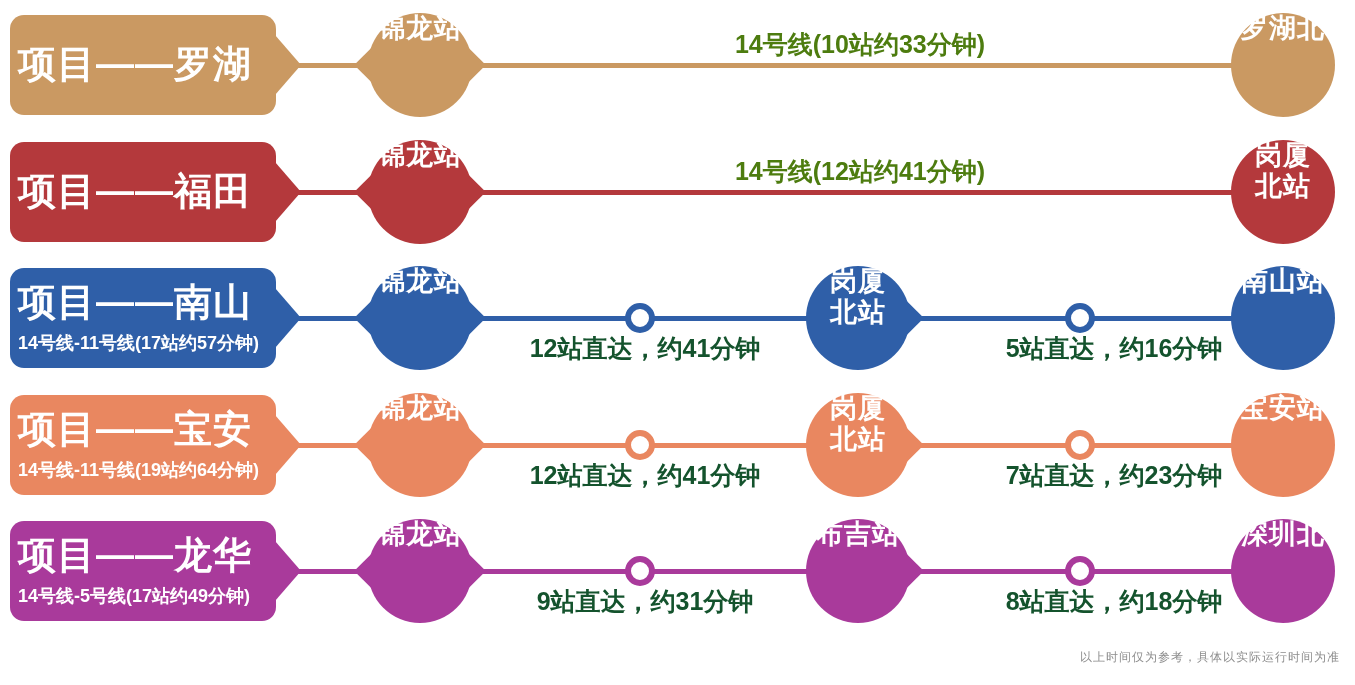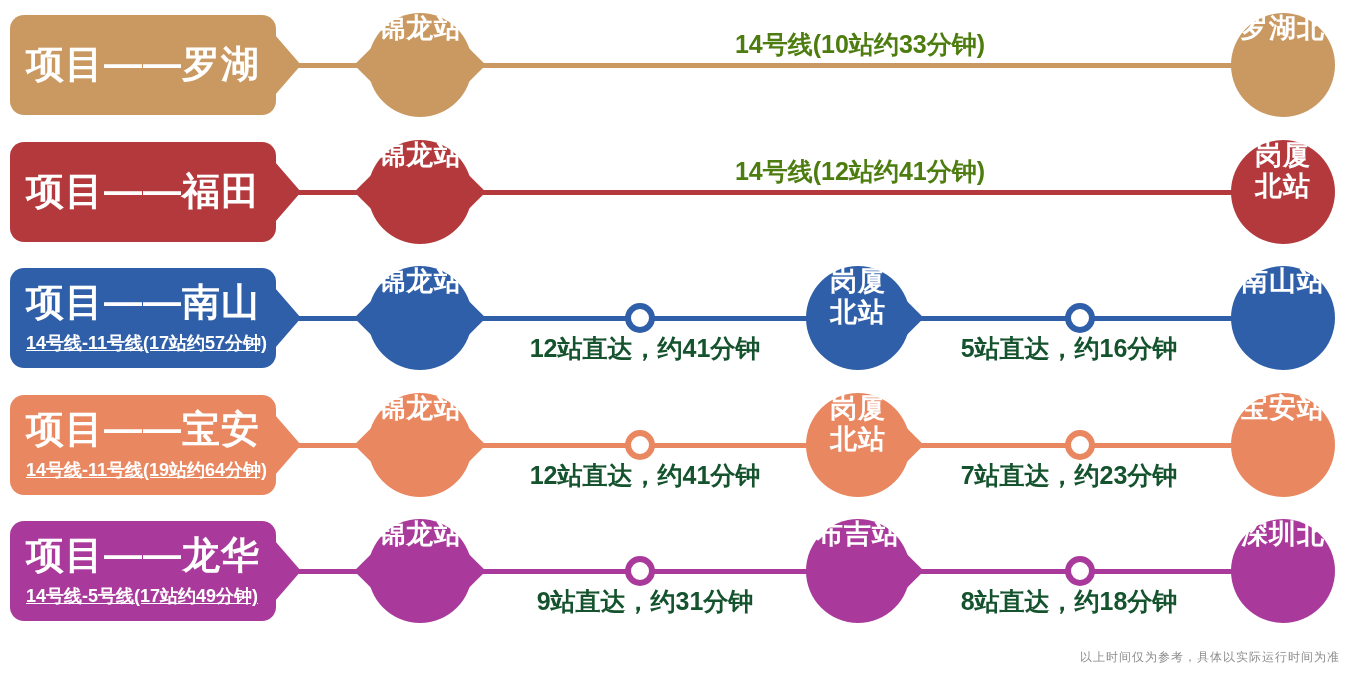--- a/index.html
+++ b/index.html
@@ -11,29 +11,29 @@
   .r0 { top:3px; } .r1 { top:130px; } .r2 { top:256px; } .r3 { top:383px; } .r4 { top:509px; }
 
   
   .line { position:absolute; left:284px; top:60px; width:1004px; height:5px; background:var(--c); z-index:0; }
 
   
   .label-box {
     position:absolute; left:10px; top:12px; width:266px; height:100px;
     background:var(--c); border-radius:14px; z-index:2;
     display:flex; flex-direction:column; justify-content:center;
-    padding-left:16px; box-sizing:border-box;
+    padding-left:8px; box-sizing:border-box;
   }
   .label-box::after {
     content:""; position:absolute; right:-25px; top:50%; margin-top:-30px;
     width:0; height:0; border-left:26px solid var(--c);
     border-top:30px solid transparent; border-bottom:30px solid transparent;
   }
   .box-title { color:#fff; font-size:38px; font-weight:bold; line-height:1.15; letter-spacing:1px; white-space:nowrap; }
-  .box-subtitle { color:#fff; font-size:18px; font-weight:bold; margin-top:7px; white-space:nowrap;text-decoration:underline; }
+  .box-subtitle { color:#fff; font-size:18px; font-weight:bold; margin-top:7px; white-space:nowrap; }
 
   
   .station {
     position:absolute; top:10px; width:104px; height:104px; border-radius:50%;
     background:var(--c); z-index:2; display:flex; align-items:flex-start; justify-content:center;
   }
   .station > span {
     position:relative; z-index:3; color:#fff; font-weight:bold; font-size:27px;
     text-align:center; white-space:pre-line; line-height:1.15; letter-spacing:1px;
   }
@@ -58,21 +58,21 @@
 
   
   .line-label {
     position:absolute; left:470px; width:780px; top:25px; text-align:center;
     font-size:25px; font-weight:600; color:#4d7c0f; z-index:1;
   }
   .seg-label {
     position:absolute; top:76px; width:300px; text-align:center;
     font-size:25px; font-weight:600; color:#14532d; z-index:1;
   }
-  .seg1 { left:495px; } .seg2 { left:919px; }
+  .seg1 { left:495px; } .seg2 { left:964px; }
 
   .footer-note {
     position:absolute; right:15px; bottom:19px; font-size:12px;
     color:#8e8e8e; font-weight:500; letter-spacing:1px;
   }
 </style>
 </head>
 <body>
 
 <div class="canvas">

